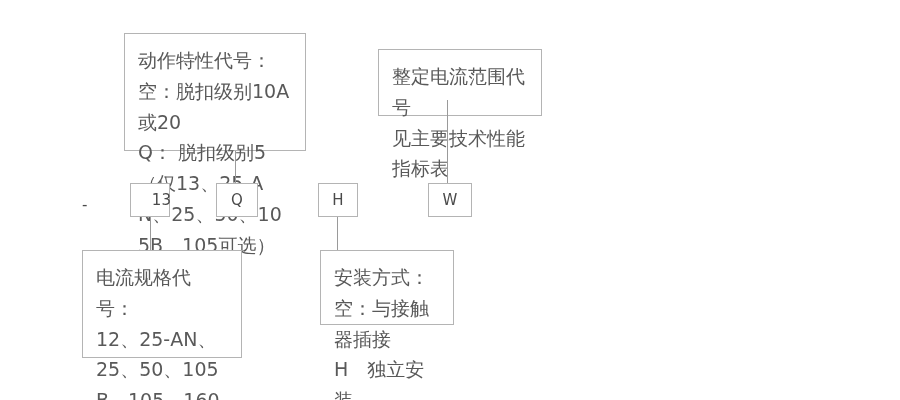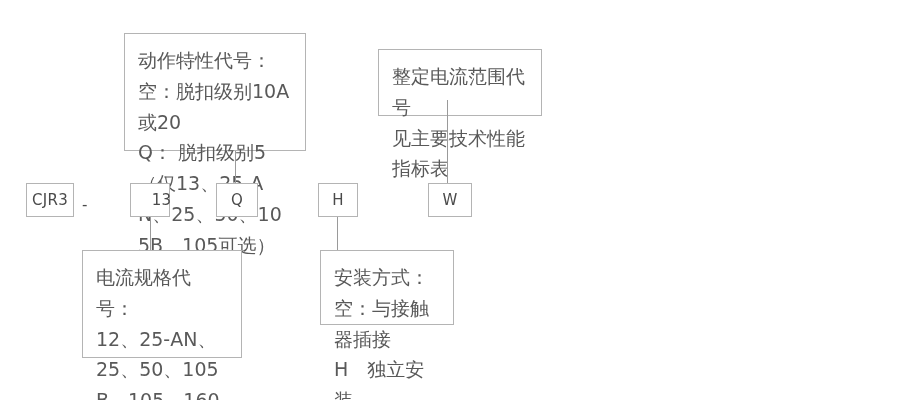--- a/index.html
+++ b/index.html
@@ -59,21 +59,20 @@
 空：脱扣级别10A或20
 Q： 脱扣级别5（仅13、25-AN、25、50、105B、105可选）</div>
 
   <div class="box note-box" style="left:378px; top:21px; width:164px; height:67px;margin-top:28px;">整定电流范围代号
 见主要技术性能指标表</div>
 
   <div class="connector" style="left:235px; top:151px; height:32px;"></div>
 
   <div class="connector" style="left:447px; top:100px; height:83px;"></div>
 
-  <div class="box code-box" style="left:26px; top:183px; width:48px; height:34px;">CJR3</div>
 
   <div class="dash" style="left:82px; top:198px;">-</div>
 
   <div class="box code-box" style="left:130px; top:183px; width:40px; height:34px;padding-left:23px;">13</div>
 
   <div class="box code-box" style="left:216px; top:183px; width:42px; height:34px;">Q</div>
 
   <div class="box code-box" style="left:318px; top:183px; width:40px; height:34px;">H</div>
 
   <div class="box code-box" style="left:428px; top:183px; width:44px; height:34px;">W</div>

